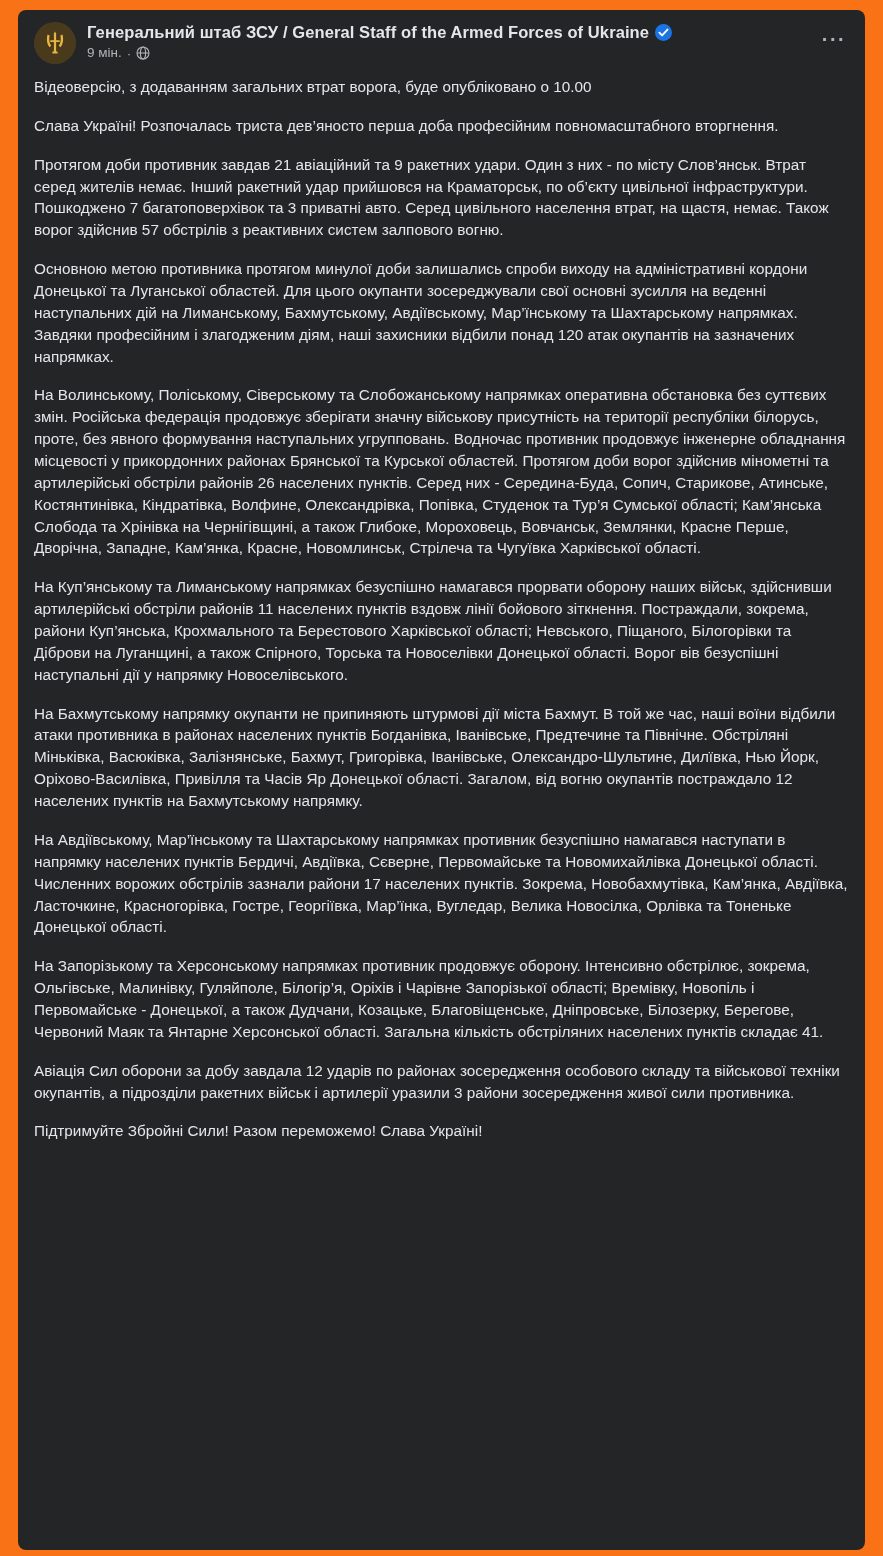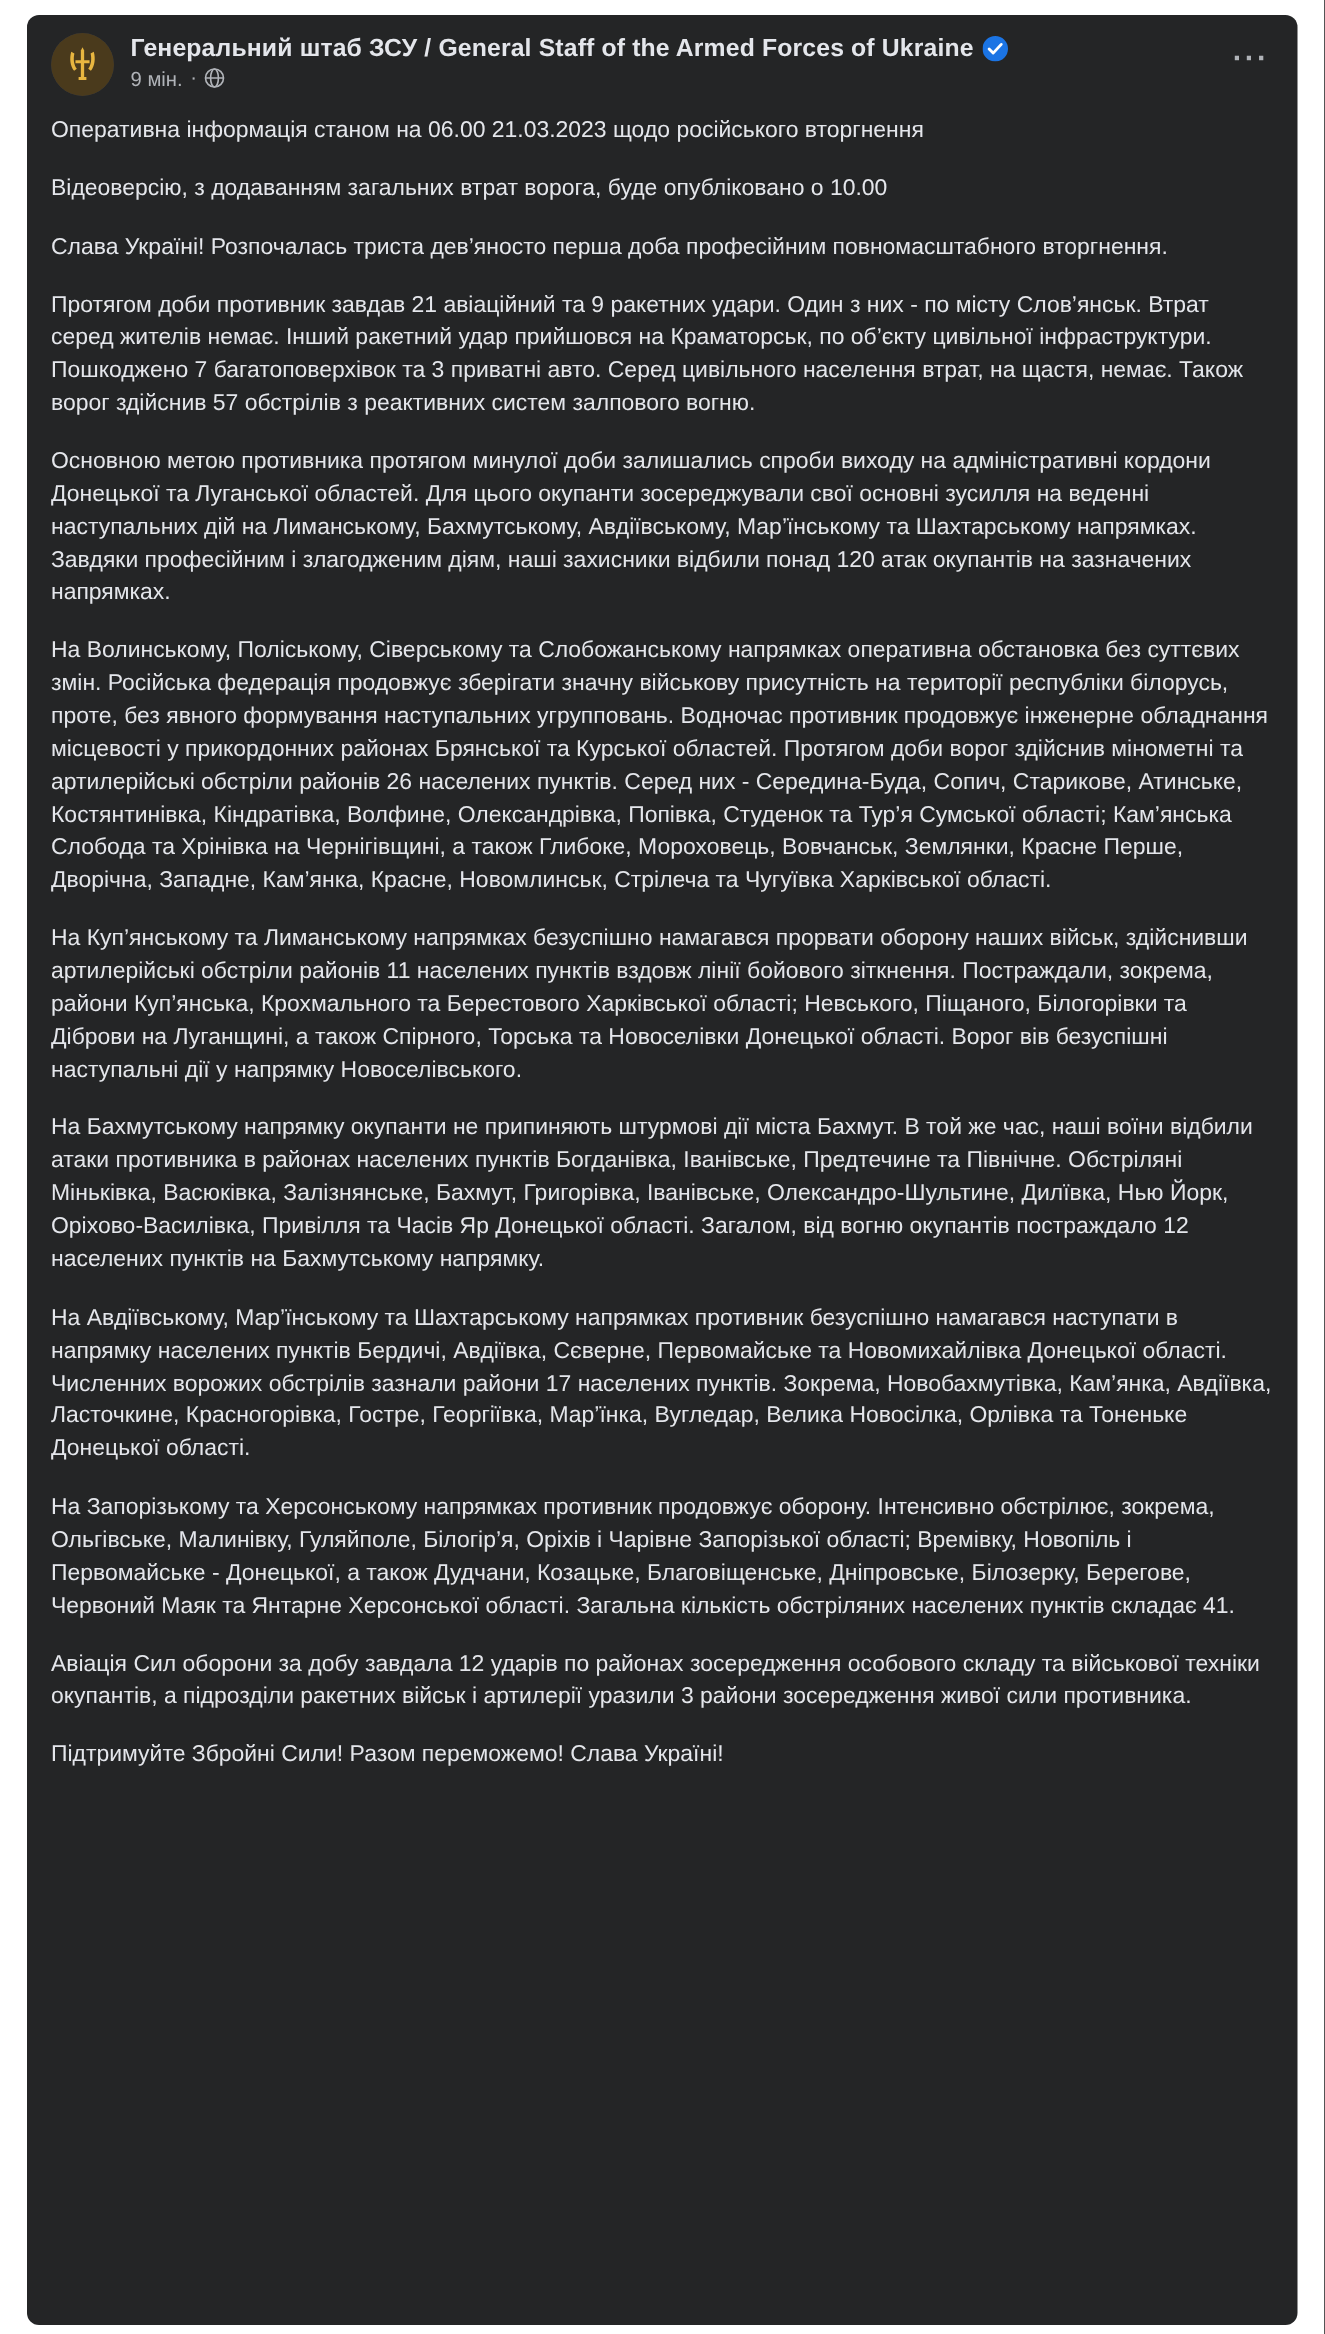--- a/index.html
+++ b/index.html
@@ -10,21 +10,21 @@
   body {
     width: 883px;
     height: 1556px;
     overflow: hidden;
     font-family: "Liberation Sans", sans-serif;
     color: #e4e6eb;
   }
   .page {
     width: 883px;
     height: 1556px;
-    background: #ffffff;
+    background: #f97316;
     position: relative;
     box-sizing: border-box;
     padding: 10px 18px 0 18px;
   }
   .post-card {
     background: #242526;
     border-radius: 8px;
     width: 847px;
     box-sizing: border-box;
     padding: 12px 16px 10px 16px;
@@ -71,21 +71,21 @@
   .verified {
     flex: 0 0 17px;
     width: 17px;
     height: 17px;
     display: inline-flex;
     align-items: center;
     justify-content: center;
   }
   .meta-row {
     display: flex;
-    align-items: flex-start;
+    align-items: flex-end;
     gap: 5px;
     margin-top: 3px;
     font-size: 13.5px;
     color: #b0b3b8;
   }
   .meta-dot {
     color: #b0b3b8;
     font-size: 13.5px;
     line-height: 1;
   }
@@ -168,21 +168,20 @@
           </span>
         </div>
       </div>
 
       <div class="more-btn">
         <span>···</span>
       </div>
     </div>
 
     <div class="post-body">
-      <p>Оперативна інформація станом на 06.00 21.03.2023 щодо російського вторгнення</p>
       <p>Відеоверсію, з додаванням загальних втрат ворога, буде опубліковано о 10.00</p>
       <p>Слава Україні! Розпочалась триста дев’яносто перша доба професійним повномасштабного вторгнення.</p>
       <p>Протягом доби противник завдав 21 авіаційний та 9 ракетних удари. Один з них -  по місту Слов’янськ. Втрат серед жителів немає. Інший ракетний удар прийшовся на Краматорськ, по об’єкту цивільної інфраструктури. Пошкоджено 7 багатоповерхівок та 3 приватні авто. Серед цивільного населення втрат, на щастя, немає. Також ворог здійснив 57 обстрілів з реактивних систем залпового вогню.</p>
       <p>Основною метою противника протягом минулої доби залишались спроби виходу на адміністративні кордони Донецької та Луганської областей. Для цього окупанти зосереджували свої основні зусилля на веденні наступальних дій на Лиманському, Бахмутському, Авдіївському, Мар’їнському та Шахтарському напрямках. Завдяки професійним і злагодженим діям, наші захисники відбили понад 120 атак окупантів на зазначених напрямках.</p>
       <p>На Волинському, Поліському, Сіверському та Слобожанському напрямках оперативна обстановка без суттєвих змін. Російська федерація продовжує зберігати значну військову присутність на території республіки білорусь, проте, без явного формування наступальних угрупповань. Водночас противник продовжує інженерне обладнання місцевості у прикордонних районах Брянської та Курської областей. Протягом доби ворог здійснив мінометні та артилерійські обстріли районів 26 населених пунктів. Серед них - Середина-Буда, Сопич, Старикове, Атинське, Костянтинівка, Кіндратівка, Волфине, Олександрівка, Попівка, Студенок та Тур’я Сумської області; Кам’янська Слобода та Хрінівка на Чернігівщині, а також  Глибоке, Мороховець, Вовчанськ, Землянки, Красне Перше, Дворічна, Западне, Кам’янка, Красне, Новомлинськ, Стрілеча та Чугуївка Харківської області.</p>
       <p>На Куп’янському та Лиманському напрямках безуспішно намагався прорвати оборону наших військ, здійснивши артилерійські обстріли районів 11 населених пунктів вздовж лінії бойового зіткнення. Постраждали, зокрема, райони Куп’янська, Крохмального та Берестового Харківської області; Невського, Піщаного, Білогорівки та Діброви на Луганщині, а також Спірного, Торська та Новоселівки Донецької області. Ворог вів безуспішні наступальні дії у напрямку Новоселівського.</p>
       <p>На Бахмутському напрямку окупанти не припиняють штурмові дії міста Бахмут. В той же час, наші воїни відбили атаки противника в районах населених пунктів Богданівка, Іванівське, Предтечине та Північне. Обстріляні Міньківка, Васюківка, Залізнянське, Бахмут, Григорівка, Іванівське, Олександро-Шультине, Дилївка, Нью Йорк, Оріхово-Василівка, Привілля та Часів Яр Донецької області. Загалом, від вогню окупантів постраждало 12 населених пунктів на Бахмутському напрямку.</p>
       <p>На Авдіївському, Мар’їнському та Шахтарському напрямках противник безуспішно намагався наступати в напрямку населених пунктів Бердичі, Авдіївка, Сєверне, Первомайське та Новомихайлівка Донецької області. Численних ворожих обстрілів зазнали райони 17 населених пунктів. Зокрема, Новобахмутівка, Кам’янка, Авдіївка, Ласточкине, Красногорівка, Гостре, Георгіївка, Мар’їнка, Вугледар,  Велика Новосілка, Орлівка та Тоненьке Донецької області.</p>
       <p>На Запорізькому та Херсонському напрямках противник продовжує оборону. Інтенсивно обстрілює, зокрема, Ольгівське, Малинівку, Гуляйполе, Білогір’я, Оріхів і Чарівне Запорізької області; Времівку, Новопіль і Первомайське - Донецької, а також Дудчани, Козацьке, Благовіщенське, Дніпровське, Білозерку, Берегове, Червоний Маяк та Янтарне Херсонської області. Загальна кількість обстріляних населених пунктів складає 41.</p>
       <p>Авіація Сил оборони за добу завдала 12 ударів по районах зосередження особового складу та військової техніки окупантів, а підрозділи ракетних військ і артилерії уразили 3 райони зосередження живої сили противника.</p>

